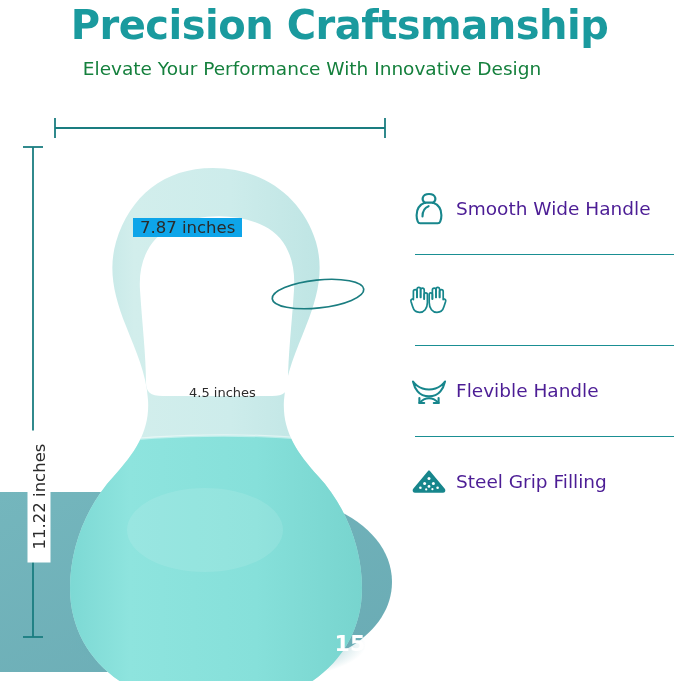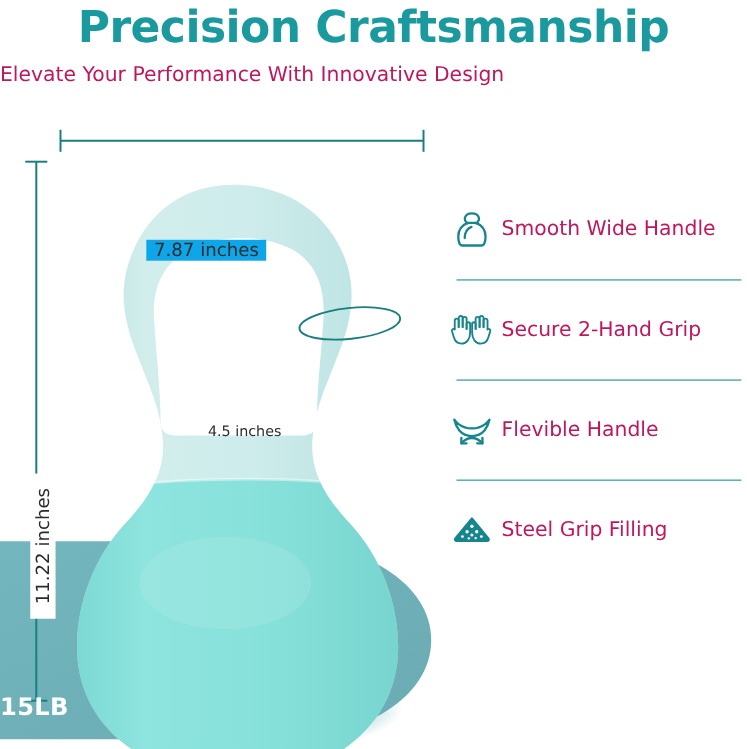--- a/index.html
+++ b/index.html
@@ -30,24 +30,24 @@
     font-size: 40px;
     letter-spacing: -0.5px;
     color: #1a9a9e;
     white-space: nowrap;
   }
   #subtitle {
     position: absolute;
     left: 0;
     top: 58px;
     width: 624px;
-    text-align: left;
+    text-align: center;
     font-family: "DejaVu Sans", sans-serif;
     font-size: 18.5px;
-    color: #be185d;
+    color: #15803d;
     white-space: nowrap;
   }
 
   
   #stage {
     position: absolute;
     left: 0;
     top: 100px;
     width: 400px;
     height: 581px;
@@ -81,24 +81,24 @@
     background: #ffffff;
     padding: 2px 6px;
   }
   #dim-grip-label {
     left: 189px;
     top: 285px;
     font-size: 13px;
   }
   #weight-label {
     position: absolute;
-    left: 0;
+    left: 17px;
     top: 531px;
     width: 380px;
-    text-align: left;
+    text-align: right;
     font-family: "DejaVu Sans", sans-serif;
     font-weight: bold;
     font-size: 22px;
     color: #ffffff;
     letter-spacing: 0.3px;
   }
 
   
   #features {
     position: absolute;
@@ -119,21 +119,21 @@
     display: flex;
     align-items: center;
     justify-content: center;
     color: #17868c;
   }
   .feature-text {
     flex: 1 1 auto;
     font-family: "DejaVu Sans", sans-serif;
     font-size: 18.5px;
     line-height: 1.26;
-    color: #be185d;
+    color: #4c1d95;
     padding-left: 4px;
   }
   .feature-divider {
     height: 0;
     border-top: 1.6px solid #1a8f93;
     margin: 14px 5px 14px 9px;
   }
 </style>
 </head>
 <body>
@@ -289,21 +289,20 @@
           <g transform="translate(38.6,0) scale(-1,1)">
             <path d="M4.4 13.6 V 6.6 C 4.4 5.5 5.2 4.7 6.2 4.7 C 7.2 4.7 8 5.5 8 6.6 V 12.4"></path>
             <path d="M8 12.2 V 4.2 C 8 3.1 8.8 2.3 9.8 2.3 C 10.8 2.3 11.6 3.1 11.6 4.2 V 12.2"></path>
             <path d="M11.6 12.4 V 5 C 11.6 3.9 12.4 3.1 13.4 3.1 C 14.4 3.1 15.2 3.9 15.2 5 V 14"></path>
             <path d="M15.2 14 V 9.6 C 15.2 8.6 15.9 7.9 16.8 7.9 C 17.7 7.9 18.4 8.6 18.4 9.6 V 17.6
                      C 18.4 23.4 15 27.4 10.6 27.4 C 7.2 27.4 4.6 25.2 3.6 21.6
                      L 2 16.4 C 1.7 15.3 2.3 14.3 3.3 14 C 4.1 13.8 4.4 14.2 4.4 14.6"></path>
           </g>
         </svg>
       </div>
-      <div class="feature-text">Secure 2-Hand Grip</div>
     </div>
 
     <div class="feature-divider"></div>
 
     <div class="feature-row">
       <div class="feature-icon">
         <svg width="38" height="30" viewBox="0 0 38 30" fill="none" stroke="currentColor" stroke-width="2.1" stroke-linecap="round" stroke-linejoin="round">
           <path d="M3 5.5 C 3 5.5 8 13.5 19 13.5 C 30 13.5 35 5.5 35 5.5
                    C 35 5.5 33.6 11.6 30.4 15.4
                    C 27.4 19 23.6 20.4 19 20.4

